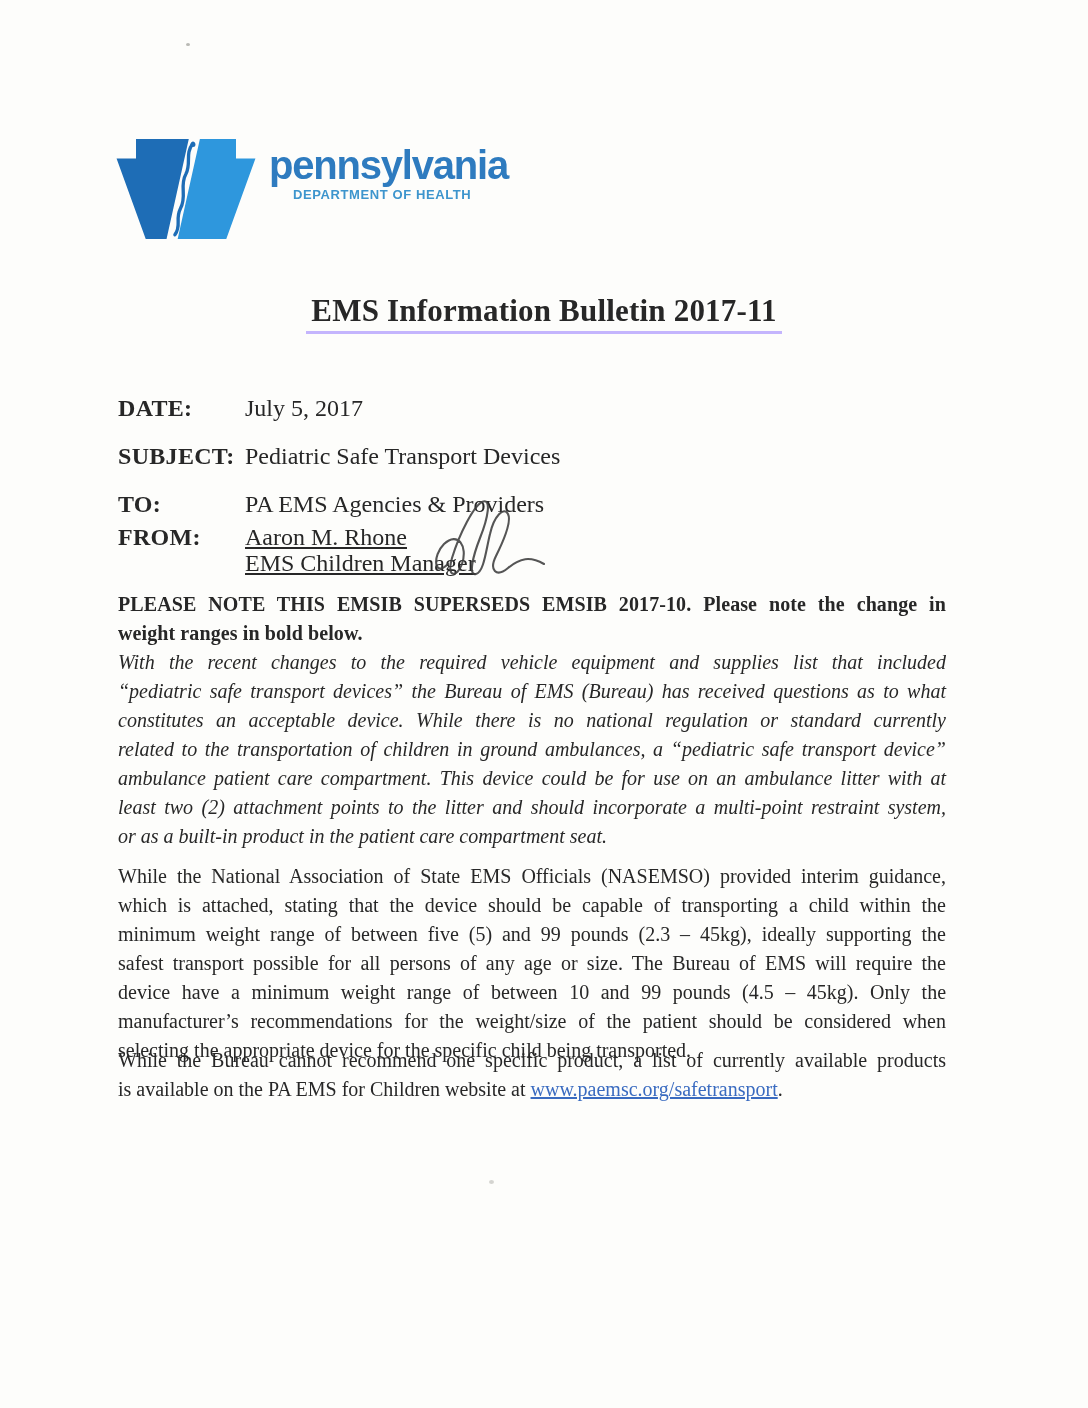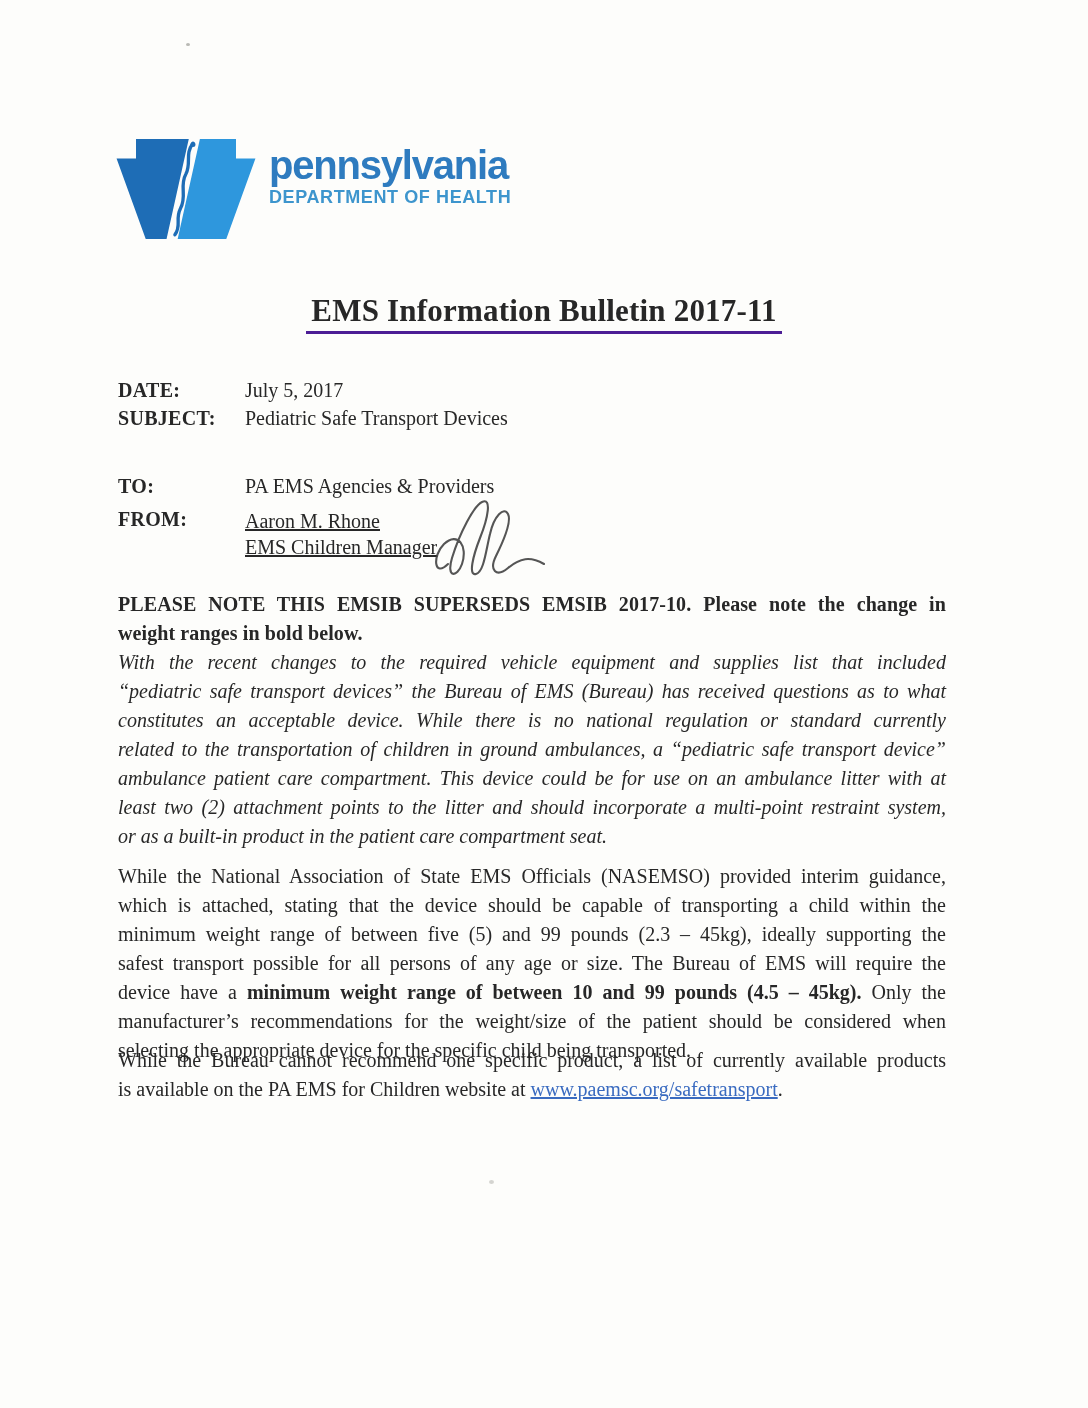--- a/index.html
+++ b/index.html
@@ -15,55 +15,55 @@
 
   
   .logo{position:absolute;left:115px;top:139px;display:flex;align-items:flex-start;}
   .logo svg{display:block;}
   .logo-text{margin-left:12px;padding-top:5px;font-family:"Liberation Sans", sans-serif;}
   .wordmark{
     font-size:40px;font-weight:bold;letter-spacing:-1.2px;
     color:var(--wordmark_blue,#2e7bbf);line-height:42px;
   }
   .dept{
-    font-size:18px;font-weight:600;letter-spacing:.6px;
-    color:var(--department_blue,#3d95cd);margin-top:1px;
+    font-size:13px;font-weight:600;letter-spacing:.6px;
+    color:var(--department_blue,#3d95cd);margin-top:1px;margin-left:24px;
   }
 
   
   .title-wrap{position:absolute;top:292px;left:0;width:100%;text-align:center;margin:0;}
   .doc-title{
     display:inline-block;
     font-size:31px;font-weight:bold;
-    border-bottom:3px solid #4c1d95;
+    border-bottom:3px solid #c4b5fd;
     padding:0 5px 2px 5px;
     letter-spacing:.2px;
   }
 
   
-  .meta-row{position:absolute;left:118px;display:flex;font-size:20px;}
+  .meta-row{position:absolute;left:118px;display:flex;font-size:24px;margin-top:16px;}
   .meta-label{width:127px;font-weight:bold;letter-spacing:.3px;}
   .meta-value{white-space:nowrap;}
   .meta-value .sub{display:block;line-height:26px;text-decoration:underline;}
   .row-date{top:379px;}
-  .row-subject{top:407px;align-items:center;}
+  .row-subject{top:427px;align-items:center;}
   .row-to{top:475px;}
   .row-from{top:508px;}
 
   .signature{position:absolute;left:426px;top:494px;}
 
   
   .para{position:absolute;left:118px;width:828px;font-size:20px;line-height:29px;}
   .para .ln{text-align:justify;text-align-last:justify;}
   .para .ln.last{text-align:left;text-align-last:auto;}
   .notice{top:590px;font-weight:bold;letter-spacing:.1px;}
   .p1{top:648px;font-style:italic;}
   .p2{top:862px;}
   .p3{top:1046px;}
-  .p2 b{font-weight:bold;}
+  .p2 b{font-weight:normal;}
   a.doc-link{color:var(--link_blue,#3a6bc0);text-decoration:underline;}
 
   
   .speck{position:absolute;border-radius:50%;background:#b9b9b4;}
   .speck1{left:186px;top:43px;width:4px;height:3px;}
   .speck2{left:489px;top:1180px;width:5px;height:4px;opacity:.6;}
 </style>
 </head>
 <body>
 

